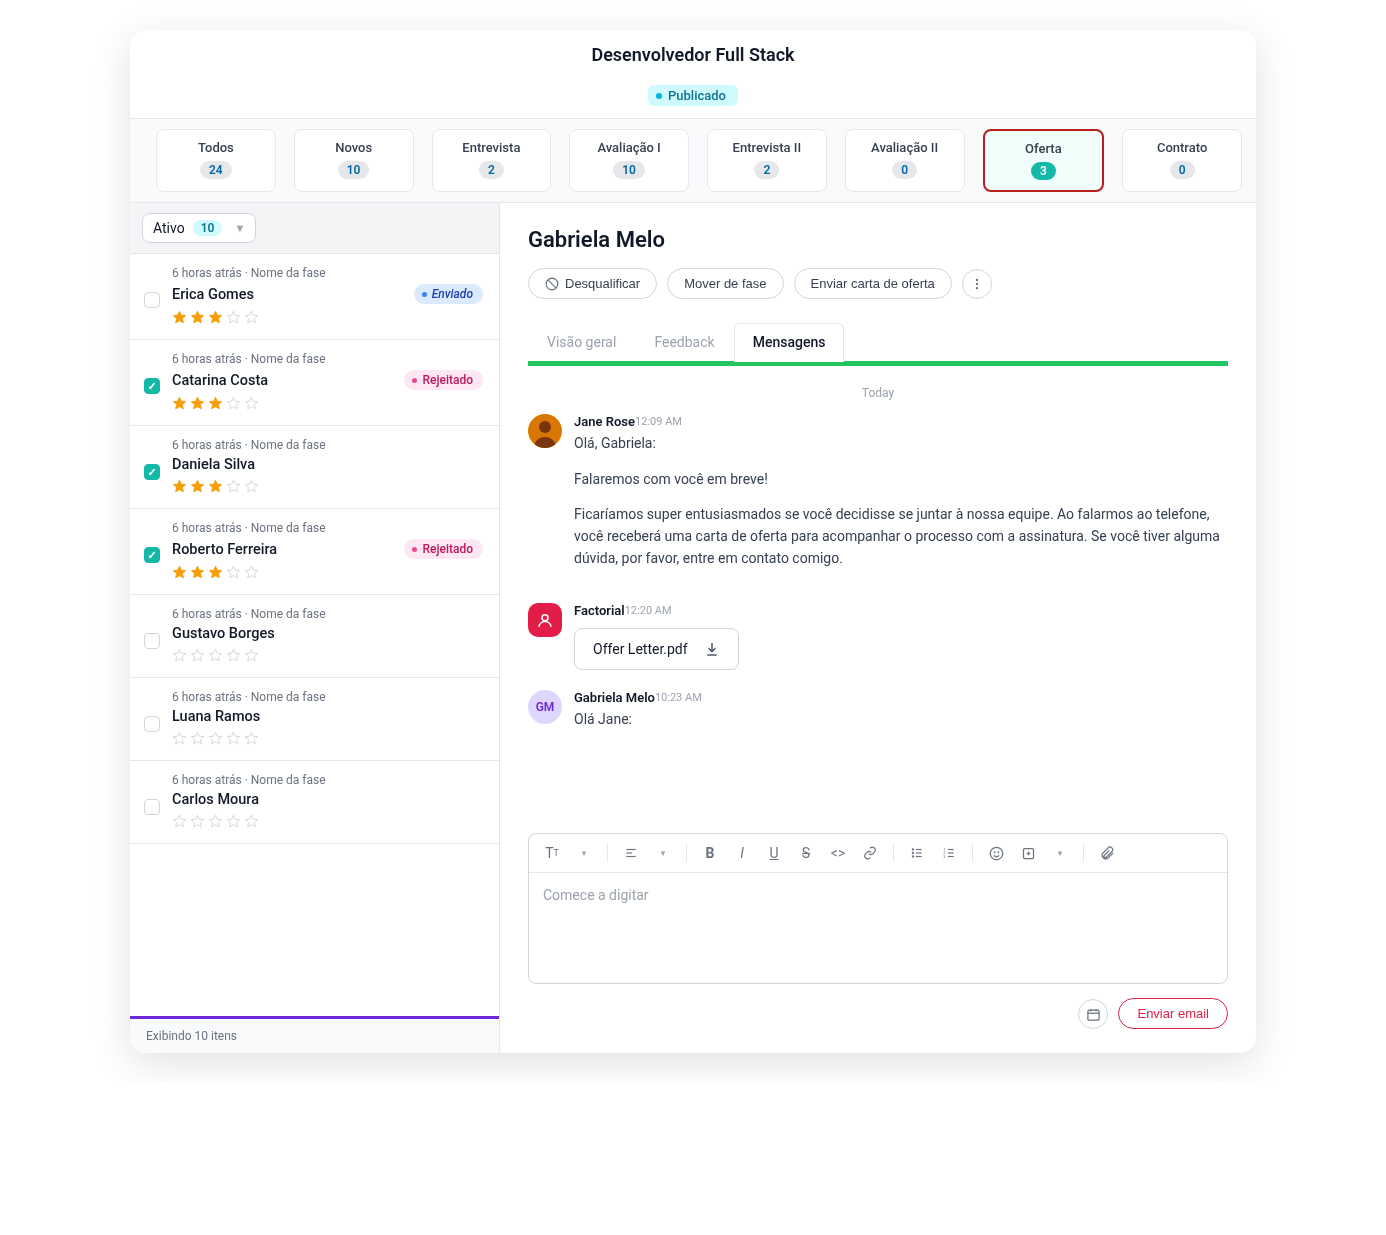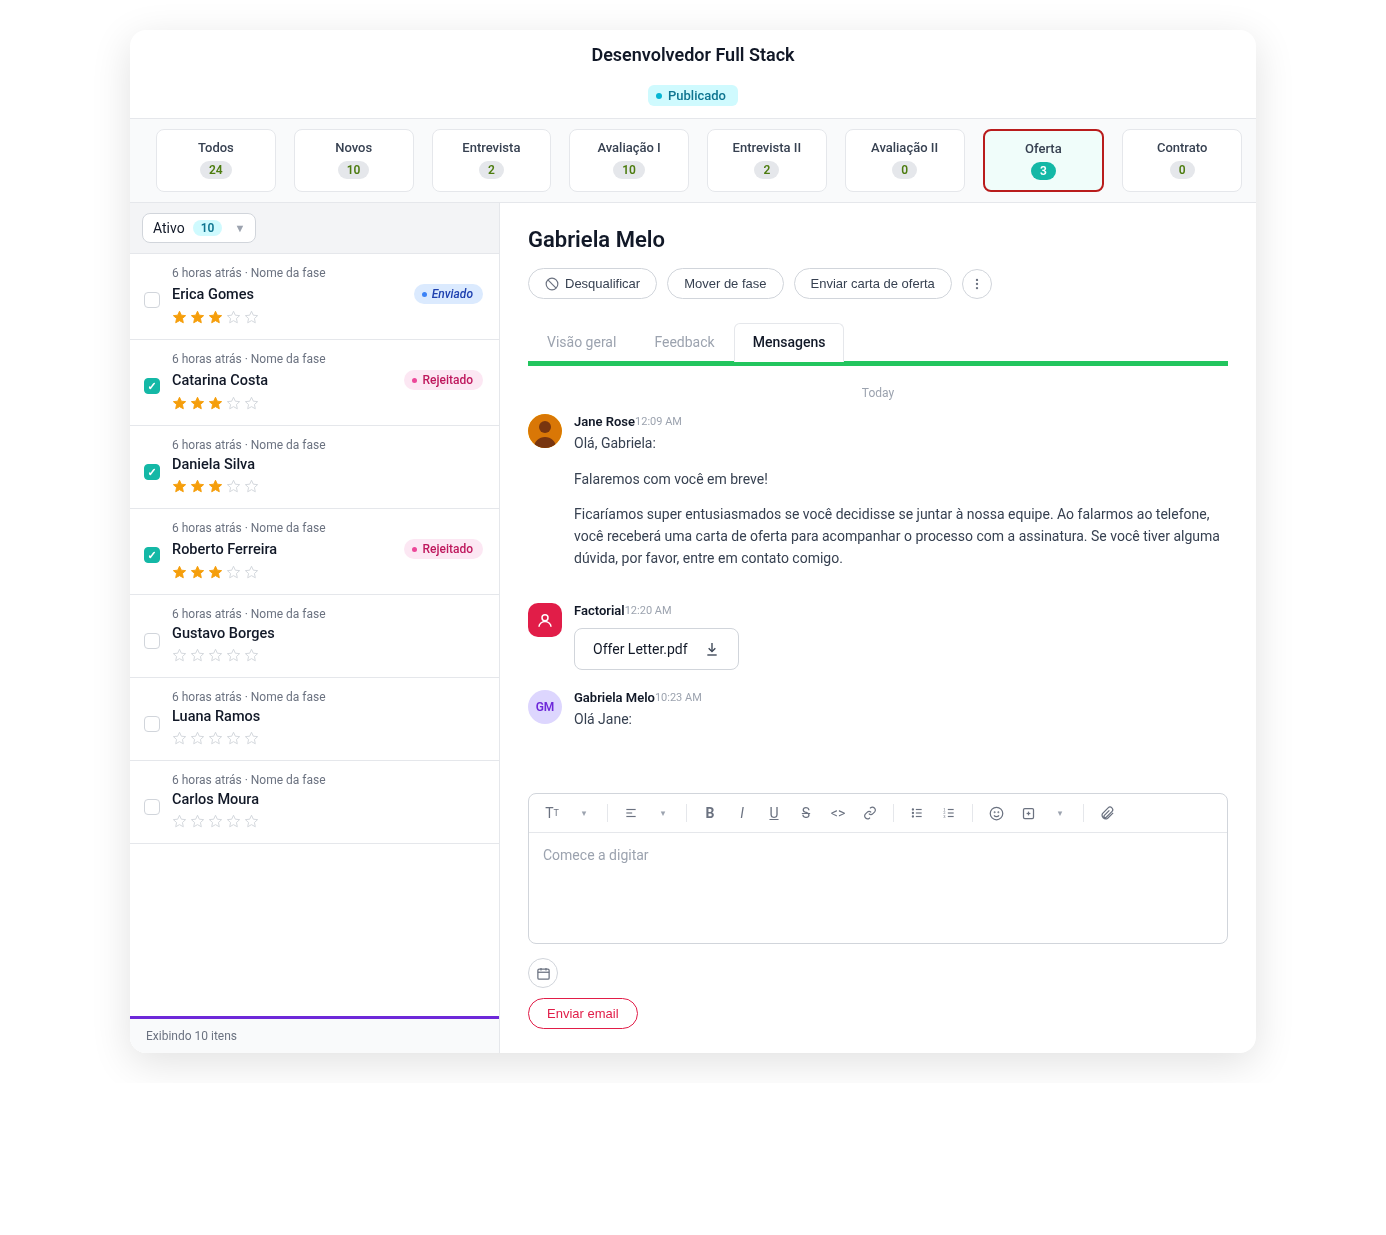--- a/index.html
+++ b/index.html
@@ -67,21 +67,21 @@
     padding: 10px 4px;
     text-align: center;
     cursor: pointer;
     margin-left: 12px;
   }
   .stage-label { font-size: 13px; color: #374151; font-weight: 500; }
   .stage-count {
     display: inline-block;
     margin-top: 6px;
     background: #e5e7eb;
-    color: #4d7c0f;
+    color: #0369a1;
     font-size: 12px;
     font-weight: 600;
     border-radius: 10px;
     padding: 2px 9px;
   }
   .stage.active {
     border: 2px solid #b91c1c;
     background: #f0fdfa;
   }
   .stage.active .stage-count {
@@ -282,24 +282,23 @@
   .tsep { width: 1px; height: 18px; background: #e5e7eb; margin: 0 4px; }
   .compose-area {
     min-height: 110px;
     padding: 14px;
     font-size: 14px;
     color: #9ca3af;
   }
   .send-row {
     display: flex;
     justify-content: flex-end;
-    align-items: flex-start;
+    align-items: flex-end;
     gap: 10px;
     margin-top: 14px;
-    flex-direction: column;
   }
   .cal-btn {
     width: 30px; height: 30px;
     border: 1px solid #d1d5db;
     border-radius: 50%;
     display: inline-flex; align-items: center; justify-content: center;
     cursor: pointer; color: #6b7280;
   }
   .send-btn {
     border: 1.5px solid #e11d48;

